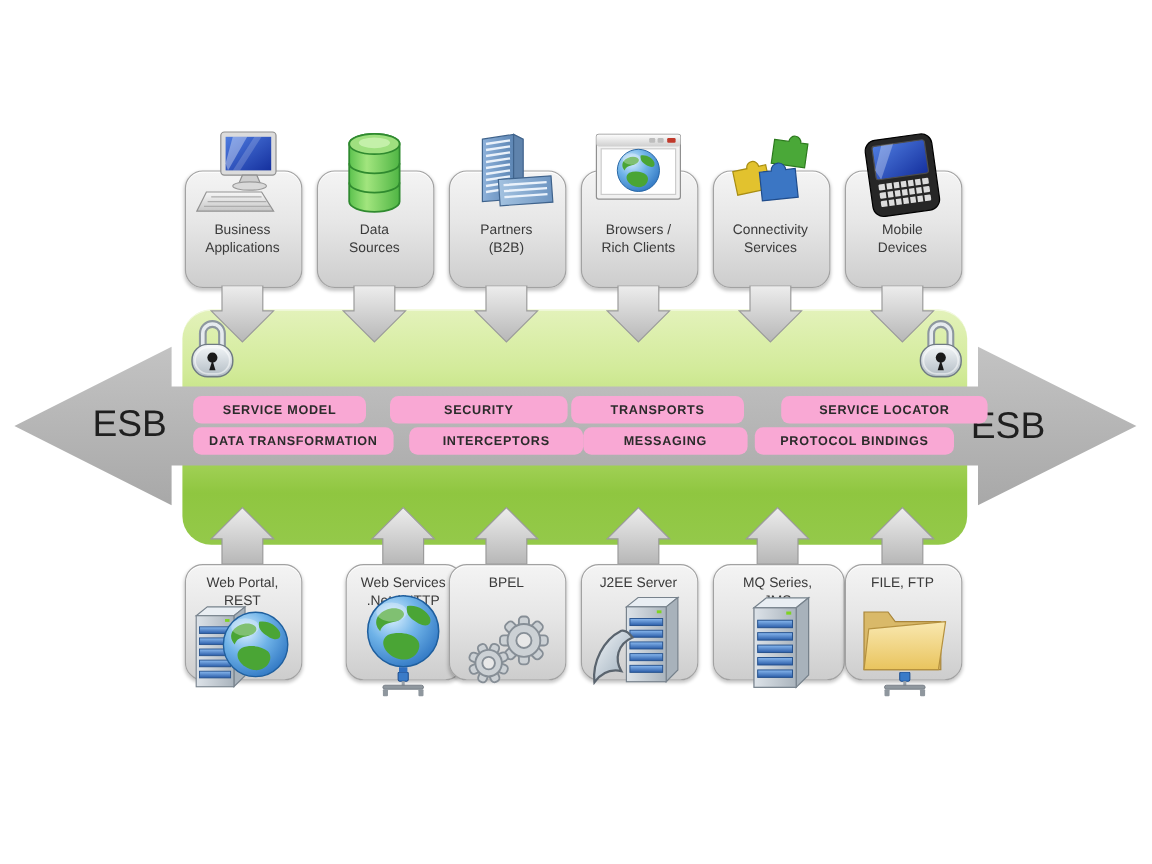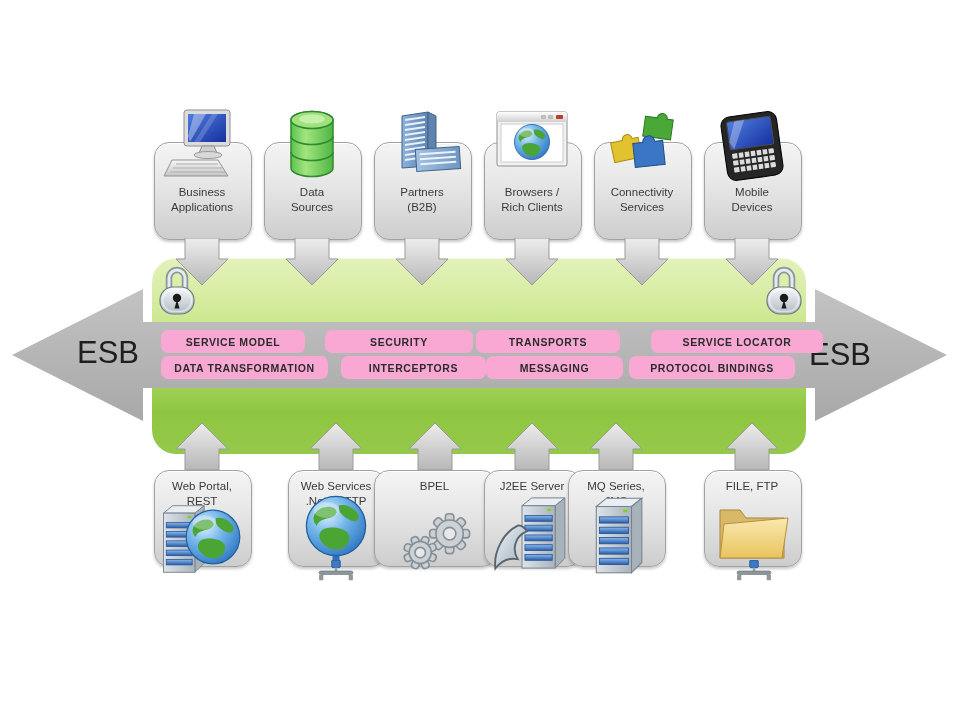--- a/index.html
+++ b/index.html
@@ -397,21 +397,21 @@
       </svg>
     <div class="node-box"></div>
     <div class="node-label">
       <span>Web Services</span>
       <span>.Net / HTTP</span>
     </div>
     <svg class="icon" viewBox="0 0 92 88">
         <use href="#i-webservices"></use>
       </svg>
   </div>
-  <div class="bnode" style="left:374px;padding-left:25px;">
+  <div class="bnode" style="left:374px;">
     <svg class="arr up" viewBox="0 0 54 48">
         <polygon points="27,1 53,27 44,27 44,48 10,48 10,27 1,27" fill="url(#gArrow)" stroke="#9b9b9b"></polygon>
       </svg>
     <div class="node-box"></div>
     <div class="node-label">
       <span>BPEL</span>
       <span></span>
     </div>
     <svg class="icon" viewBox="0 0 92 88">
         <use href="#i-bpel"></use>
@@ -423,21 +423,21 @@
       </svg>
     <div class="node-box"></div>
     <div class="node-label">
       <span>J2EE Server</span>
       <span></span>
     </div>
     <svg class="icon" viewBox="0 0 92 88">
         <use href="#i-j2ee"></use>
       </svg>
   </div>
-  <div class="bnode" style="left:568px;">
+  <div class="bnode" style="left:594px;padding-left:12px;">
     <svg class="arr up" viewBox="0 0 54 48">
         <polygon points="27,1 53,27 44,27 44,48 10,48 10,27 1,27" fill="url(#gArrow)" stroke="#9b9b9b"></polygon>
       </svg>
     <div class="node-box"></div>
     <div class="node-label">
       <span>MQ Series,</span>
       <span>JMS</span>
     </div>
     <svg class="icon" viewBox="0 0 92 88">
         <use href="#i-mq"></use>

